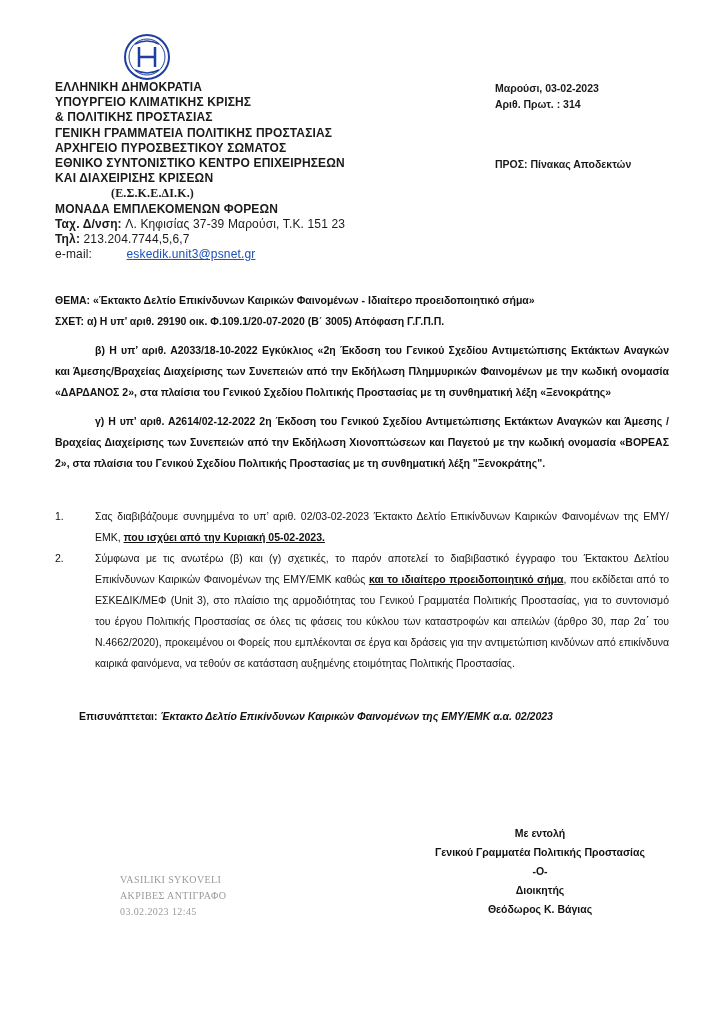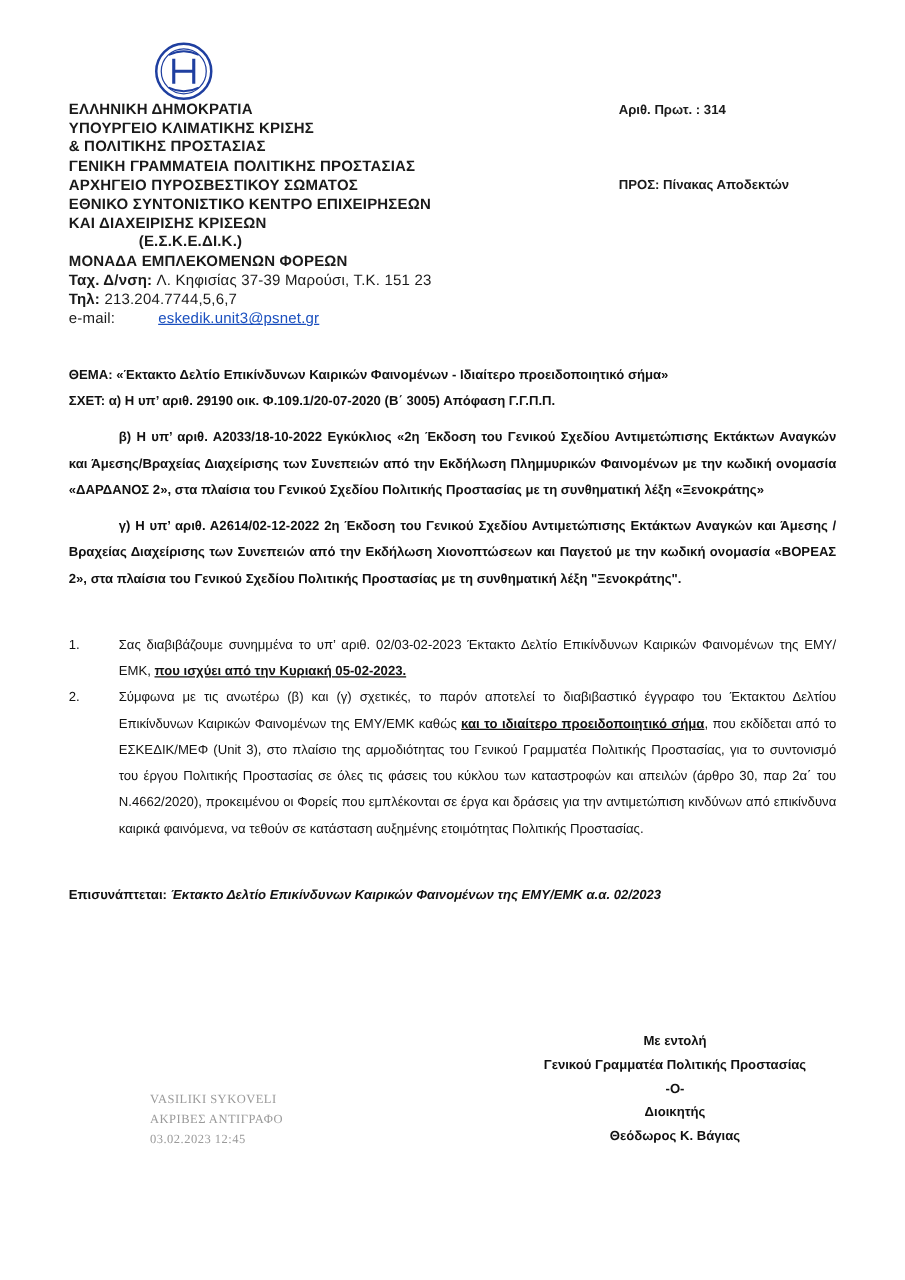--- a/index.html
+++ b/index.html
@@ -30,21 +30,21 @@
     position: absolute;
     left: 55px;
     top: 80px;
     width: 400px;
     font-size: 12px;
     line-height: 15.2px;
     font-weight: bold;
     color: #1a1a1a;
     letter-spacing: 0.15px;
   }
-  .hdr-left .indent { padding-left: 56px; }
+  .hdr-left .indent { padding-left: 56px; font-family: Liberation Serif, serif; }
   .hdr-left .addr {
     font-weight: bold;
   }
   .hdr-left .addr span.thin { font-weight: normal; }
   .mail-link {
     color: #1a4fbf;
     text-decoration: underline;
     font-weight: normal;
     padding-left: 31px;
   }
@@ -92,21 +92,21 @@
   .num-row .txt {
     flex: 1 1 auto;
     text-align: justify;
   }
 
   .attach {
     font-weight: bold;
     font-style: italic;
     font-size: 10.5px;
   }
-  .attach .lbl { font-style: normal; }
+  .attach .lbl { font-style: normal; margin-left: 24px; }
 
   .signature {
     position: absolute;
     left: 380px;
     top: 824px;
     width: 320px;
     text-align: center;
     font-size: 10.5px;
     line-height: 19px;
     font-weight: bold;
@@ -157,20 +157,21 @@
       <span>Τηλ:</span>
       <span class="thin">213.204.7744,5,6,7</span>
     </div>
     <div class="addr">
       <span style="font-weight:normal">e-mail:</span>
       <a class="mail-link" href="#">eskedik.unit3@psnet.gr</a>
     </div>
   </div>
 
   <div class="hdr-right">
+    <div>Μαρούσι, 03-02-2023</div>
     <div>Αριθ. Πρωτ. : 314</div>
     <div class="pros">ΠΡΟΣ: Πίνακας Αποδεκτών</div>
   </div>
 
   <div class="body-text">
 
     <p>
       <span class="b">ΘΕΜΑ:</span>
       <span class="b">«Έκτακτο Δελτίο Επικίνδυνων Καιρικών Φαινομένων - Ιδιαίτερο προειδοποιητικό σήμα»</span>
     </p>

